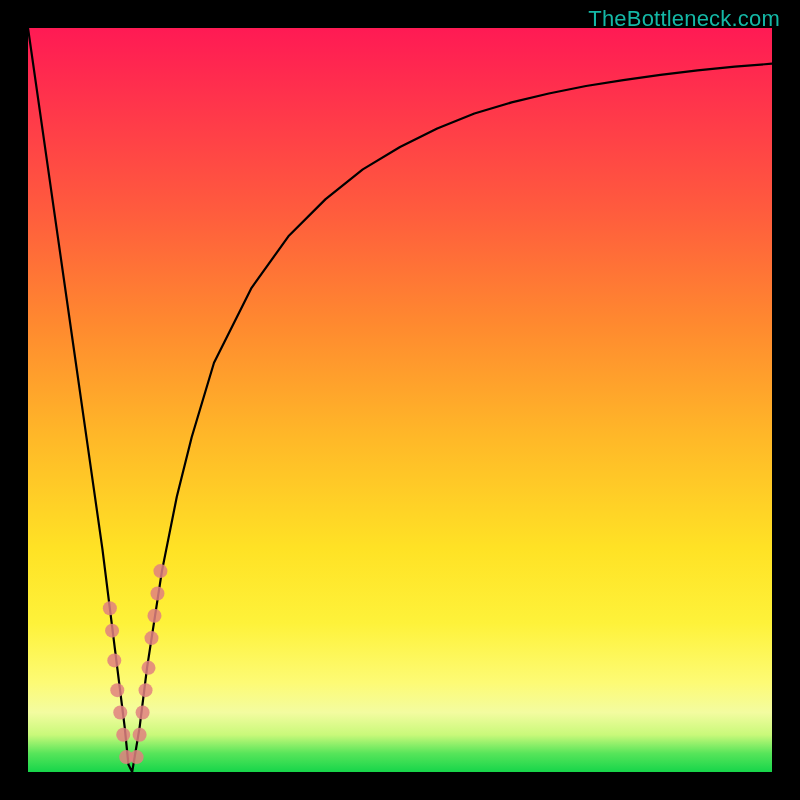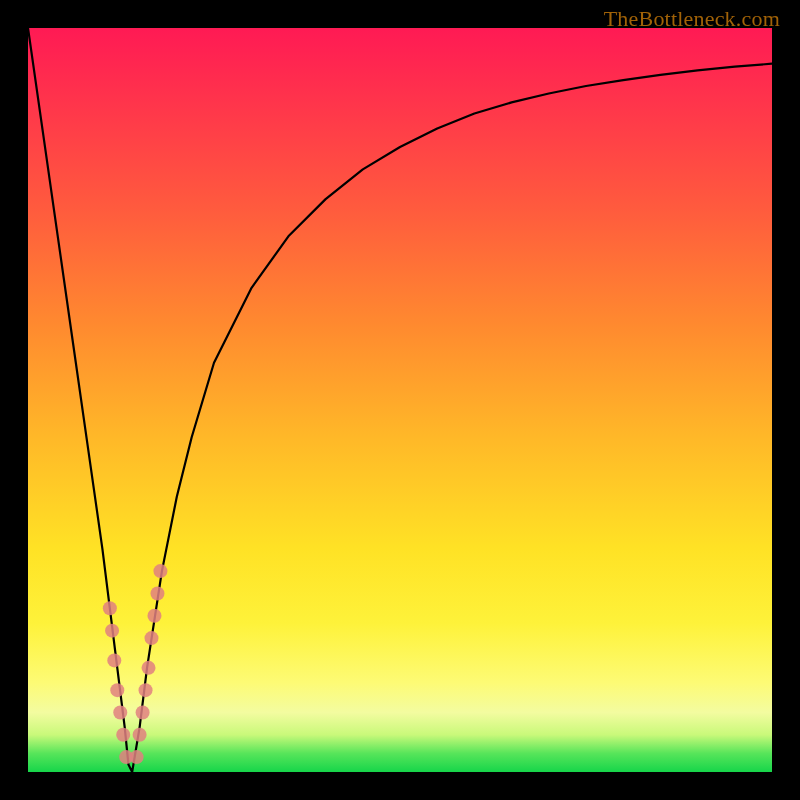--- a/index.html
+++ b/index.html
@@ -42,26 +42,25 @@
       #f3fca0 92%,
       #c9f97a 95%,
       #57e55a 97.5%,
       #16d54a 100%
     );
   }
   .watermark {
     position: absolute;
     top: 6px;
     right: 20px;
-    color: #a16207;
+    color: #14b8a6;
     font-size: 22px;
     font-weight: 500;
     letter-spacing: 0.2px;
     user-select: none;
-    font-family: Liberation Serif, serif;
   }
   svg.curve {
     position: absolute;
     inset: 0;
   }
 </style>
 </head>
 <body>
 
 <div class="frame">

